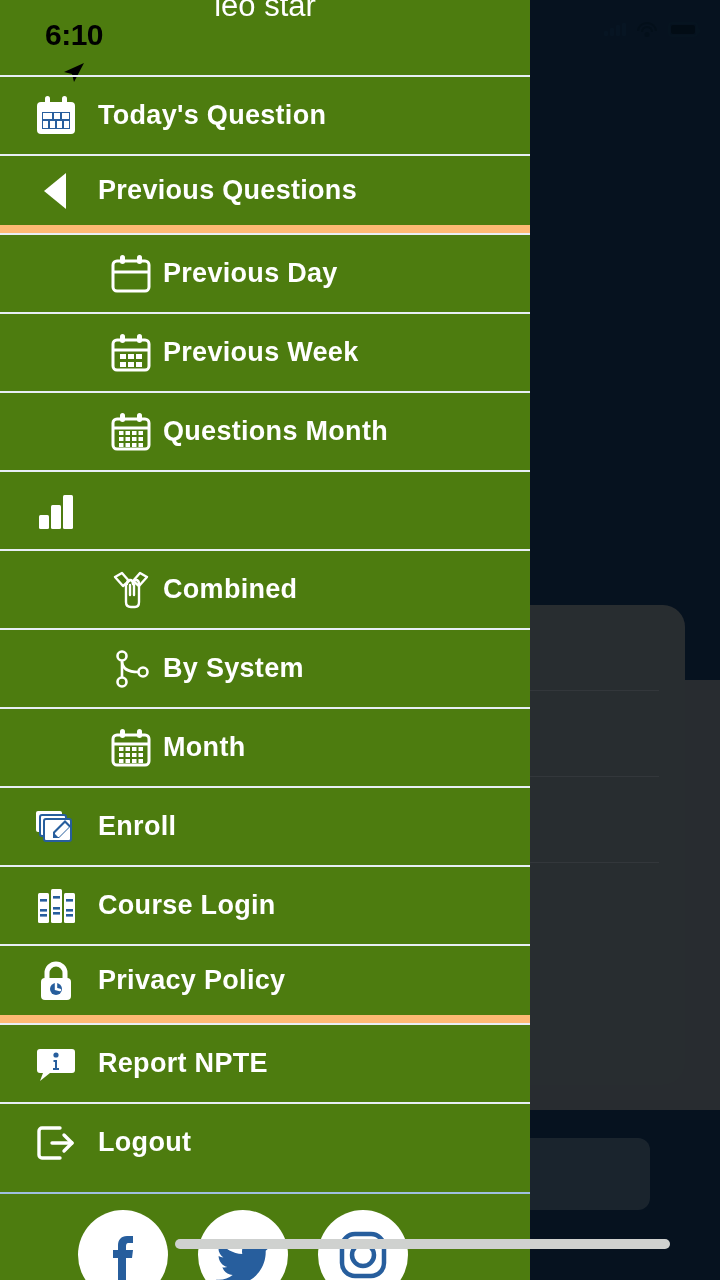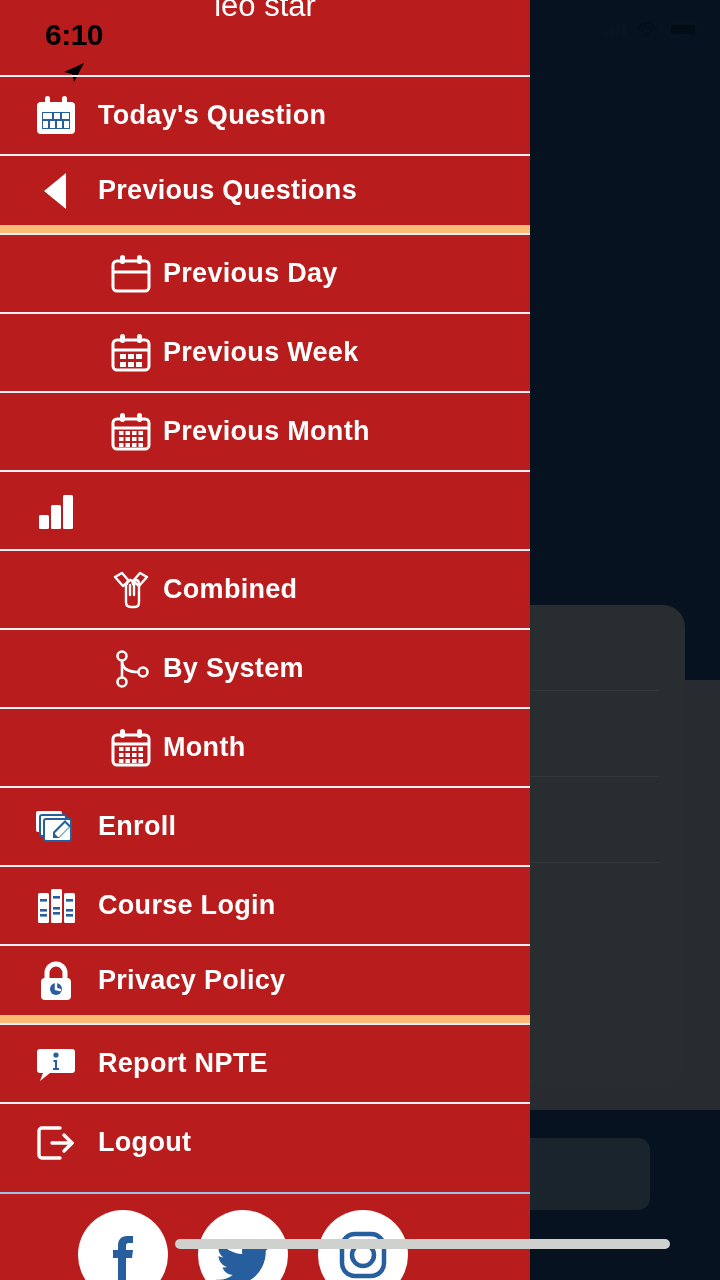--- a/index.html
+++ b/index.html
@@ -73,21 +73,21 @@
     position:absolute; left:150px; top:1138px; width:500px; height:72px;
     background:#36414b; border-radius:12px;
   }
   .dim-overlay{
     position:absolute; inset:0; background:rgba(3,12,22,.55);
   }
 
   
   .drawer{
     position:absolute; left:0; top:0; width:530px; height:1280px;
-    background:#b91c1c;
+    background:#4d7c0f;
     overflow:hidden;
   }
   .drawer-head{
     height:75px; position:relative;
   }
   .drawer-title{
     position:absolute; left:0; right:0; top:-12px;
     text-align:center; color:#ffffff;
     font-size:31px; font-weight:400;
   }
@@ -286,21 +286,21 @@
               <rect x="16.5" y="26" width="4.5" height="4"></rect>
             <rect x="23" y="26" width="4.5" height="4"></rect>
               <rect x="29.5" y="26" width="4.5" height="4"></rect>
             <rect x="10" y="32" width="4.5" height="4"></rect>
               <rect x="16.5" y="32" width="4.5" height="4"></rect>
             <rect x="23" y="32" width="4.5" height="4"></rect>
               <rect x="29.5" y="32" width="4.5" height="4"></rect>
           </g>
         </svg>
       </span>
-      <span class="label">Previous Month</span>
+      <span class="label">Questions Month</span>
     </li>
 
     <li class="row lvl1">
       <span class="ico">
         <svg width="42" height="40" viewBox="0 0 42 40">
           <rect x="4" y="24" width="10" height="14" rx="1.5" fill="#fff"></rect>
           <rect x="16" y="14" width="10" height="24" rx="1.5" fill="#fff"></rect>
           <rect x="28" y="4" width="10" height="34" rx="1.5" fill="#fff"></rect>
         </svg>
       </span>

